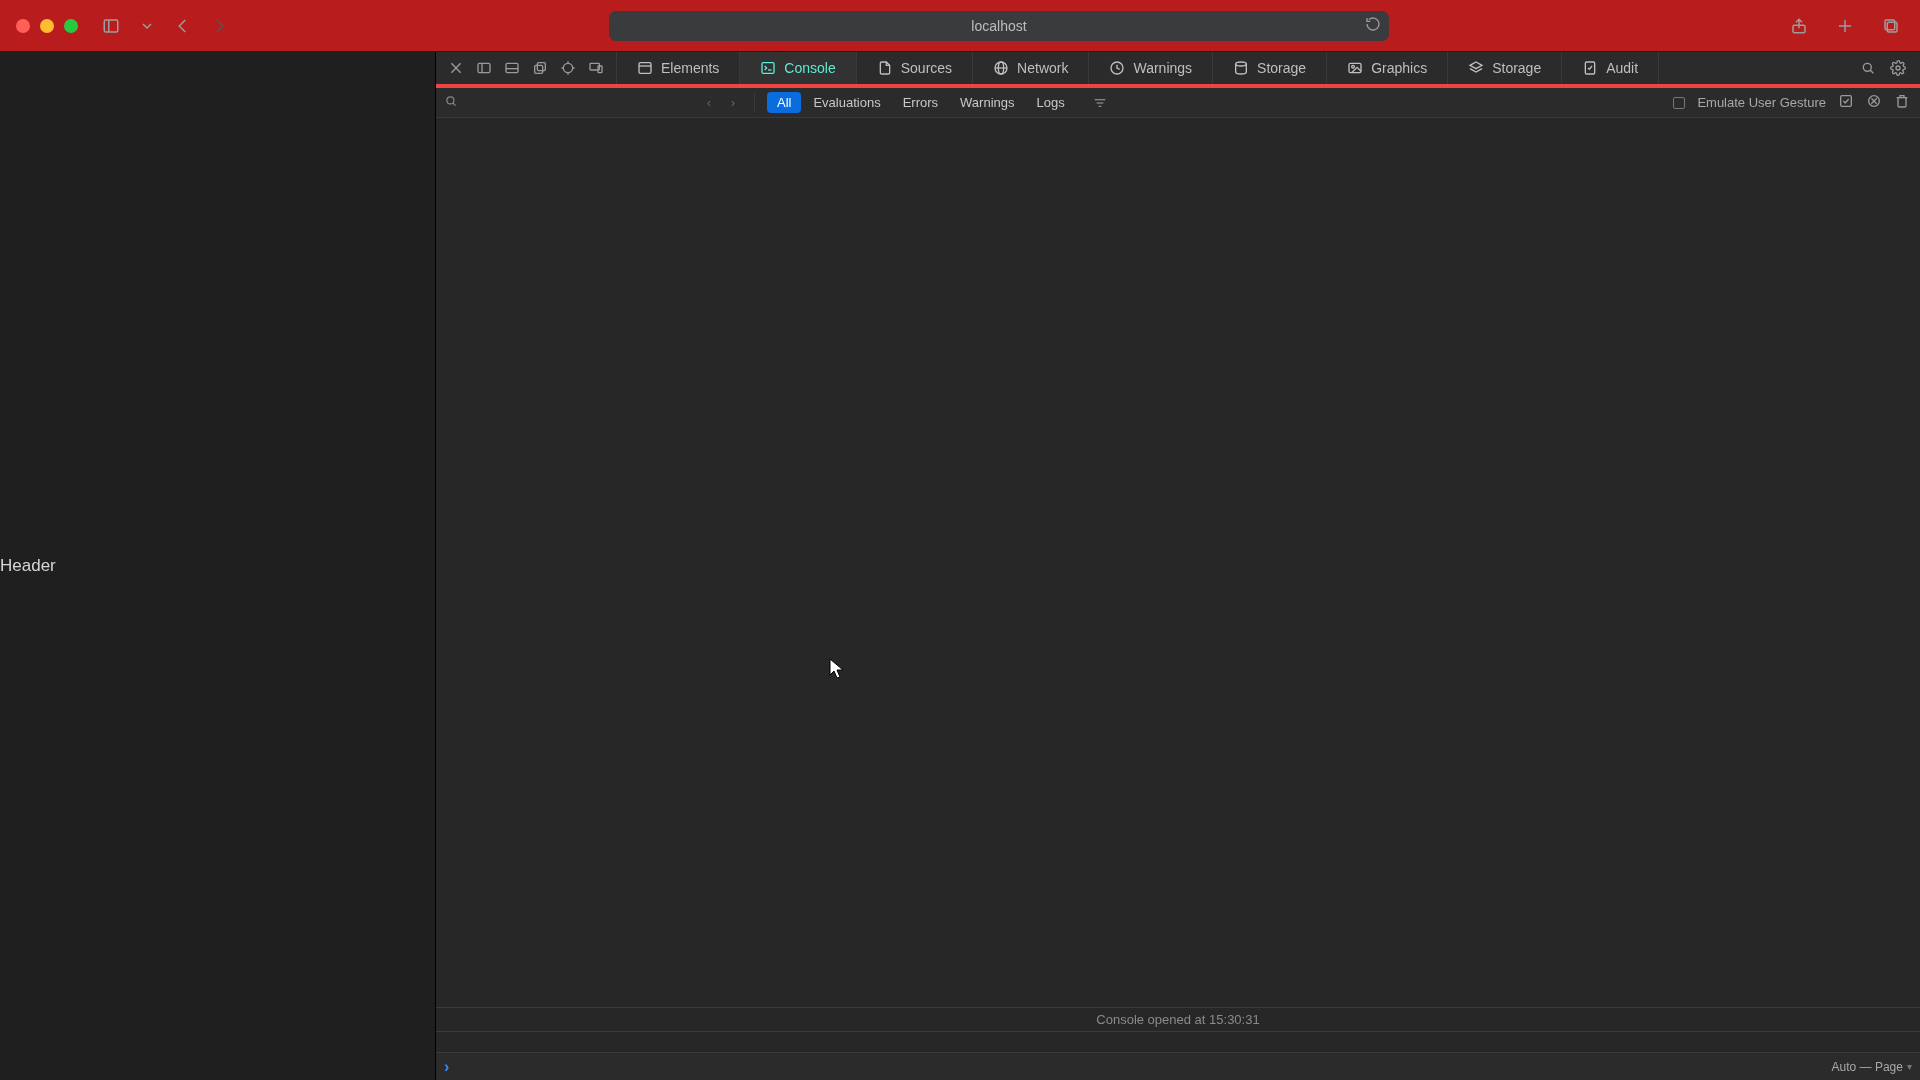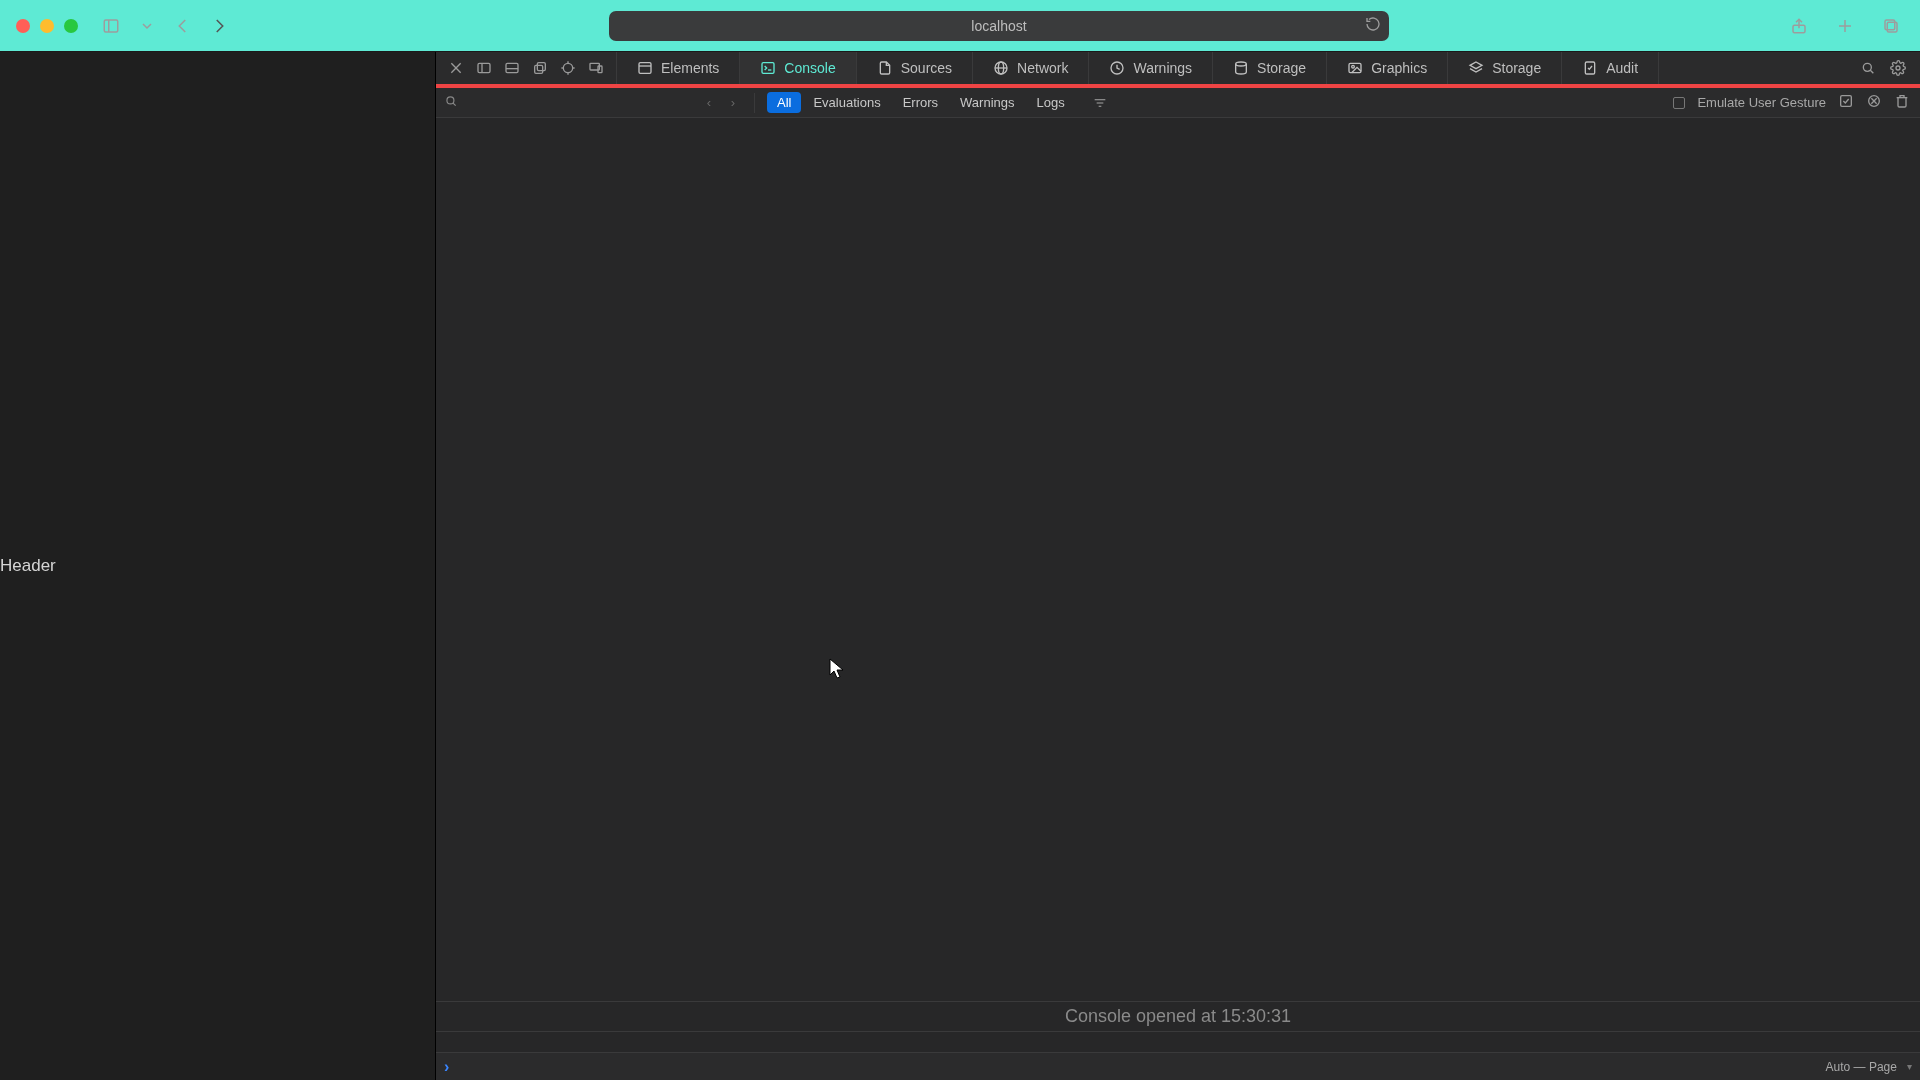--- a/index.html
+++ b/index.html
@@ -1,21 +1,21 @@
 <!DOCTYPE html>
 <html><head>
 <meta charset="utf-8">
 <style>
   * { margin: 0; padding: 0; box-sizing: border-box; font-family: -apple-system, BlinkMacSystemFont, "Segoe UI", Helvetica, Arial, sans-serif; }
   html, body { width: 1920px; height: 1080px; background: #2a2a2a; color: #ccc; overflow: hidden; }
 
   
   .titlebar {
     height: 52px;
-    background: #5eead4;
+    background: #b91c1c;
     display: flex;
     align-items: center;
     padding: 0 16px;
     border-bottom: 1px solid #1a1a1a;
     gap: 10px;
   }
   .traffic { display: flex; gap: 10px; margin-right: 10px; }
   .traffic .dot { width: 14px; height: 14px; border-radius: 50%; }
   .dot.red { background: #ff5f57; }
   .dot.yellow { background: #febc2e; }
@@ -143,38 +143,38 @@
     background: #272728;
   }
   .console-open-line {
     position: absolute;
     left: 0; right: 0;
     bottom: 20px;
     border-top: 1px solid #3a3a3b;
     border-bottom: 1px solid #3a3a3b;
     text-align: center;
     color: #8a8a8a;
-    font-size: 18px;
+    font-size: 13px;
     padding: 4px 0;
   }
 
   .dt-inputrow {
     height: 28px;
     display: flex;
     align-items: center;
     background: #2b2b2c;
     border-top: 1px solid #3a3a3b;
     padding: 0 8px;
   }
   .prompt-caret { color: #3a86ff; font-weight: bold; margin-right: 8px; }
   .console-input {
     flex: 1; background: transparent; border: none; outline: none; color: #ddd; font-size: 13px;
   }
   .exec-context {
-    color: #a8a8a8; font-size: 12px; display:flex; align-items:center; gap:10px;
+    color: #a8a8a8; font-size: 12px; display:flex; align-items:center; gap:4px;
   }
   .exec-context .caret { font-size: 10px; color:#777; }
 
   
   .cursor {
     position: absolute;
     left: 829px; top: 658px;
     width: 16px; height: 22px;
     pointer-events: none;
     z-index: 9999;

